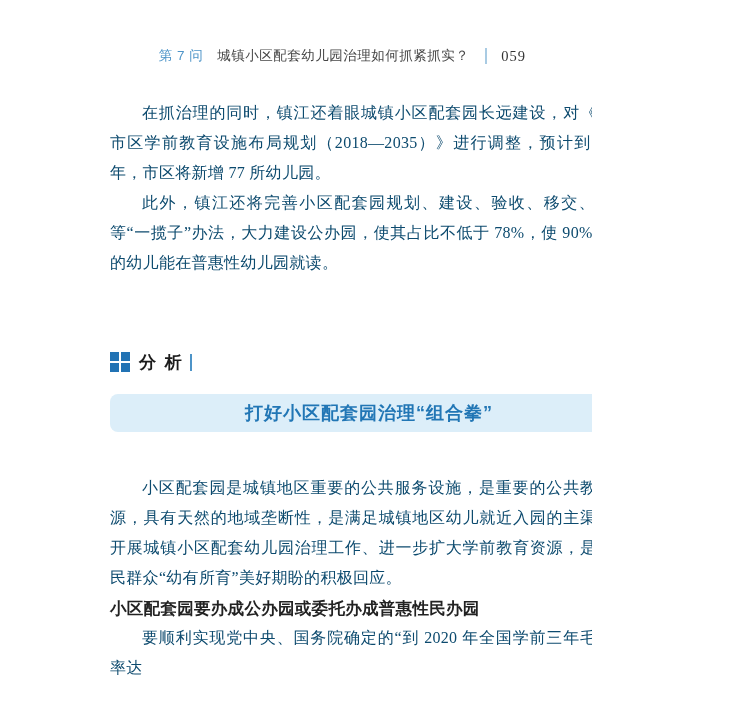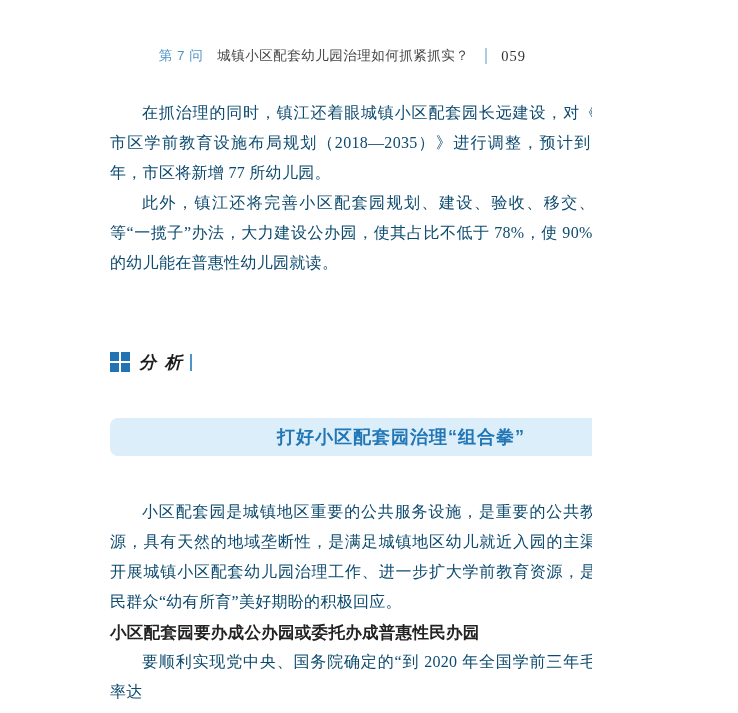--- a/index.html
+++ b/index.html
@@ -67,21 +67,20 @@
     text-align: justify;
     text-indent: 2em;
   }
 
   
   .section-marker {
     margin-top: 72px;
     height: 24px;
     display: flex;
     align-items: center;
-    font-style: italic;
   }
   .grid-icon {
     display: inline-grid;
     grid-template-columns: 9px 9px;
     grid-template-rows: 9px 9px;
     gap: 2px;
     margin-right: 9px;
   }
   .grid-icon i {
     display: block;
@@ -97,29 +96,28 @@
   .marker-bar {
     display: inline-block;
     width: 2px;
     height: 17px;
     background: #4d94c8;
     margin-left: 6px;
   }
 
   
   .banner {
-    margin-top: 44px;
+    margin-top: 20px;
     width: 518px;
     height: 38px;
     background: #dceef9;
     border-radius: 8px;
     display: flex;
     align-items: center;
     justify-content: center;
-    padding-left: 32px;
   }
   .banner-title {
     font-family: "Liberation Sans", sans-serif;
     font-weight: bold;
     font-size: 18px;
     color: #2176b5;
     letter-spacing: 1px;
   }
 
   .analysis-intro {

